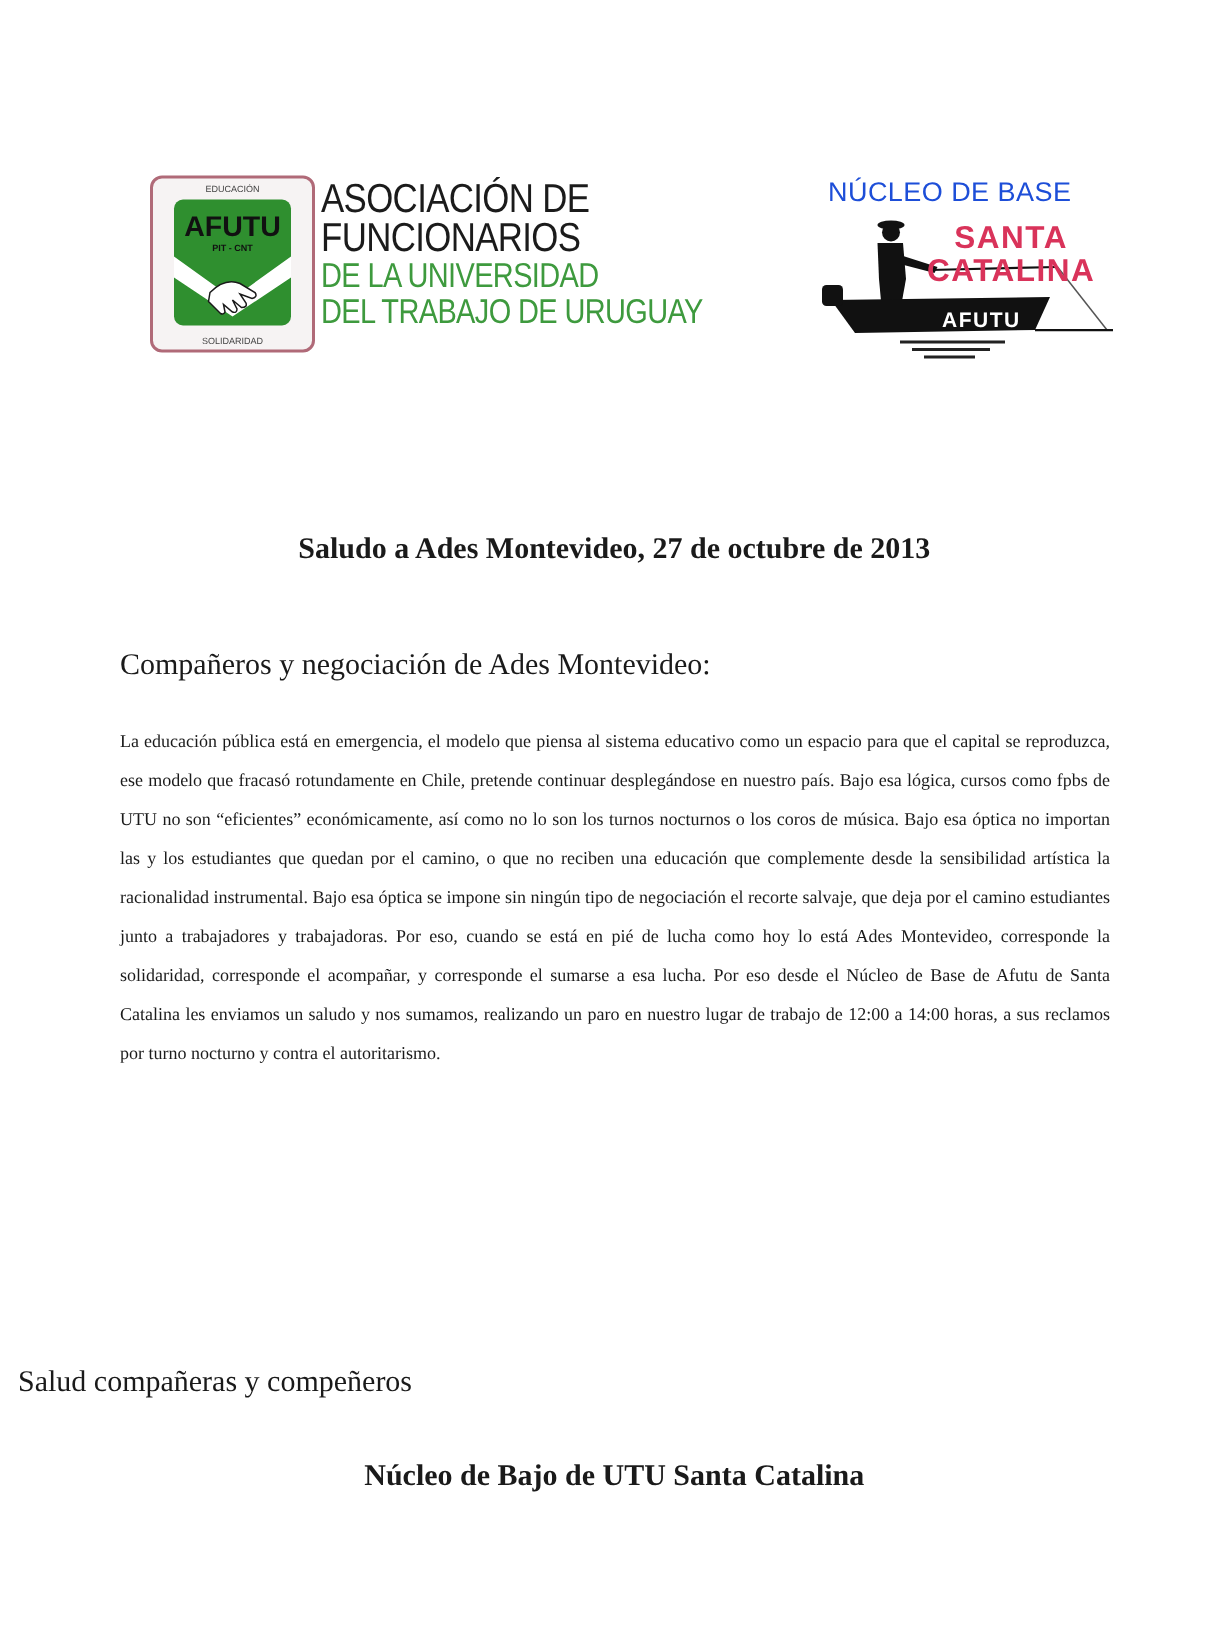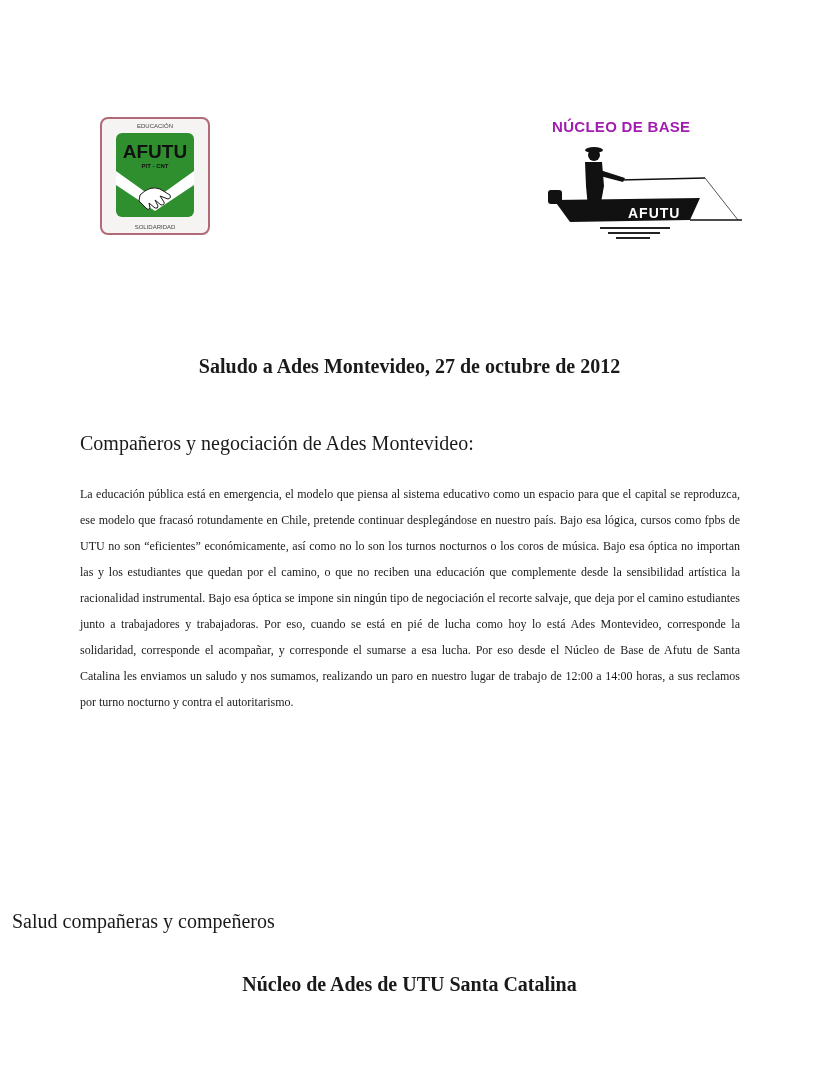--- a/index.html
+++ b/index.html
@@ -12,21 +12,21 @@
                   border: 2px solid #b06a78; border-radius: 8px; background: #f6f3f3; box-sizing: border-box; }
   .afutu-emblem svg { position: absolute; left: 0; top: 0; }
   .afutu-text { position: absolute; left: 114px; top: 6px; font-family: "Liberation Sans", "DejaVu Sans", sans-serif;
                 line-height: 26px; letter-spacing: -0.5px; }
   .afutu-text .l1, .afutu-text .l2 { font-size: 27px; color: #1b1b1b; transform: scaleX(0.86); transform-origin: left; white-space: nowrap; }
   .afutu-text .l3, .afutu-text .l4 { font-size: 23px; color: #3e9a3e; transform: scaleX(0.84); transform-origin: left; white-space: nowrap; line-height: 24px; }
 
   
   .logo-nucleo { position: absolute; left: 530px; top: 108px; width: 225px; height: 140px; }
   .nucleo-title { position: absolute; left: 22px; top: 10px; font-family: "Liberation Sans", "DejaVu Sans", sans-serif;
-                  font-weight: bold; font-size: 15px; color: #a21caf; letter-spacing: 0.3px; white-space: nowrap; }
+                  font-weight: normal; font-size: 18px; color: #1d4ed8; letter-spacing: 0.3px; white-space: nowrap; }
   .nucleo-santa { position: absolute; left: 88px; top: 40px; font-family: "Liberation Sans", "DejaVu Sans", sans-serif;
                   font-weight: bold; font-size: 21px; color: #d9335a; line-height: 22px; letter-spacing: 1px; text-align: center; }
   .nucleo-afutu { position: absolute; left: 98px; top: 97px; font-family: "Liberation Sans", "DejaVu Sans", sans-serif;
                   font-weight: bold; font-size: 14px; color: #ffffff; letter-spacing: 1px; }
   .logo-nucleo svg { position: absolute; left: 0; top: 0; }
 
   
   .title { position: absolute; top: 355px; left: 0; width: 819px; text-align: center;
            font-weight: bold; font-size: 20px; }
   .greeting { position: absolute; top: 432px; left: 80px; font-size: 20px; }
@@ -45,40 +45,50 @@
       <path d="M14 52 L53 80 L92 52 L92 66 L53 92 L14 66 Z" fill="#ffffff"></path>
       <g fill="#ffffff" stroke="#1a1a1a" stroke-width="1">
         <path d="M38 76 q10 -10 20 -6 l10 6 q2 3 -2 4 l-8 -3 l4 6 q1 3 -3 3 l-6 -5 l3 6 q0 3 -3 2 l-6 -5 l1 5 q-1 2 -3 1 l-8 -8 z"></path>
       </g>
       <text x="53" y="9" font-size="6" text-anchor="middle" fill="#444" font-family="Liberation Sans, sans-serif">EDUCACIÓN</text>
       <text x="53" y="110" font-size="6" text-anchor="middle" fill="#444" font-family="Liberation Sans, sans-serif">SOLIDARIDAD</text>
     </svg>
     <div style="position:absolute;left:14px;top:22px;width:78px;text-align:center;font-family:'Liberation Sans',sans-serif;font-weight:bold;font-size:19px;color:#111;">AFUTU</div>
     <div style="position:absolute;left:14px;top:44px;width:78px;text-align:center;font-family:'Liberation Sans',sans-serif;font-weight:bold;font-size:6px;color:#111;">PIT - CNT</div>
   </div>
+  <div class="afutu-text">
+    <div class="l1">ASOCIACIÓN DE</div>
+    <div class="l2">FUNCIONARIOS</div>
+    <div class="l3">DE LA UNIVERSIDAD</div>
+    <div class="l4">DEL TRABAJO DE URUGUAY</div>
+  </div>
 </div>
 
 <div class="logo-nucleo">
   <svg width="225" height="140" viewBox="0 0 225 140">
 
     <ellipse cx="64" cy="42" rx="9" ry="3" fill="#111"></ellipse>
     <circle cx="64" cy="47" r="6" fill="#111"></circle>
     <path d="M55 54 L72 54 L74 78 L70 100 L58 100 L56 78 Z" fill="#111"></path>
     <path d="M70 62 L95 70 L93 74 L70 68 Z" fill="#111"></path>
 
     <path d="M90 72 L175 70" stroke="#111" stroke-width="1.5" fill="none"></path>
     <path d="M175 70 L208 112" stroke="#555" stroke-width="1" fill="none"></path>
 
     <path d="M24 92 L170 90 L160 112 L40 114 Z" fill="#111"></path>
     <rect x="18" y="82" width="14" height="14" rx="3" fill="#111"></rect>
     <path d="M160 112 L212 112" stroke="#111" stroke-width="1.5"></path>
 
     <path d="M70 120 L140 120 M78 125 L130 125 M86 130 L120 130" stroke="#222" stroke-width="2"></path>
   </svg>
   <div class="nucleo-title">NÚCLEO DE BASE</div>
+  <div class="nucleo-santa">
+    <div>SANTA</div>
+    <div>CATALINA</div>
+  </div>
   <div class="nucleo-afutu">AFUTU</div>
 </div>
 
-<div class="title">Saludo a Ades Montevideo, 27 de octubre de 2012</div>
+<div class="title">Saludo a Ades Montevideo, 27 de octubre de 2013</div>
 <div class="greeting">Compañeros y negociación de Ades Montevideo:</div>
 <div class="body-text">La educación pública está en emergencia, el modelo que piensa al sistema educativo como un espacio para que el capital se reproduzca, ese modelo que fracasó rotundamente en Chile, pretende continuar desplegándose en nuestro país. Bajo esa lógica, cursos como fpbs de UTU no son “eficientes” económicamente, así como no lo son los turnos nocturnos o los coros de música. Bajo esa óptica no importan las y los estudiantes que quedan por el camino, o que no reciben una educación que complemente desde la sensibilidad artística la racionalidad instrumental. Bajo esa óptica se impone sin ningún tipo de negociación el recorte salvaje, que deja por el camino estudiantes junto a trabajadores y trabajadoras. Por eso, cuando se está en pié de lucha como hoy lo está Ades Montevideo, corresponde la solidaridad, corresponde el acompañar, y corresponde el sumarse a esa lucha. Por eso desde el Núcleo de Base de Afutu de Santa Catalina les enviamos un saludo y nos sumamos, realizando un paro en nuestro lugar de trabajo de 12:00 a 14:00 horas, a sus reclamos por turno nocturno y contra el autoritarismo.</div>
 <div class="closing">Salud compañeras y compeñeros</div>
-<div class="signature">Núcleo de Ades de UTU Santa Catalina</div>
+<div class="signature">Núcleo de Bajo de UTU Santa Catalina</div>
 
 </body></html>

